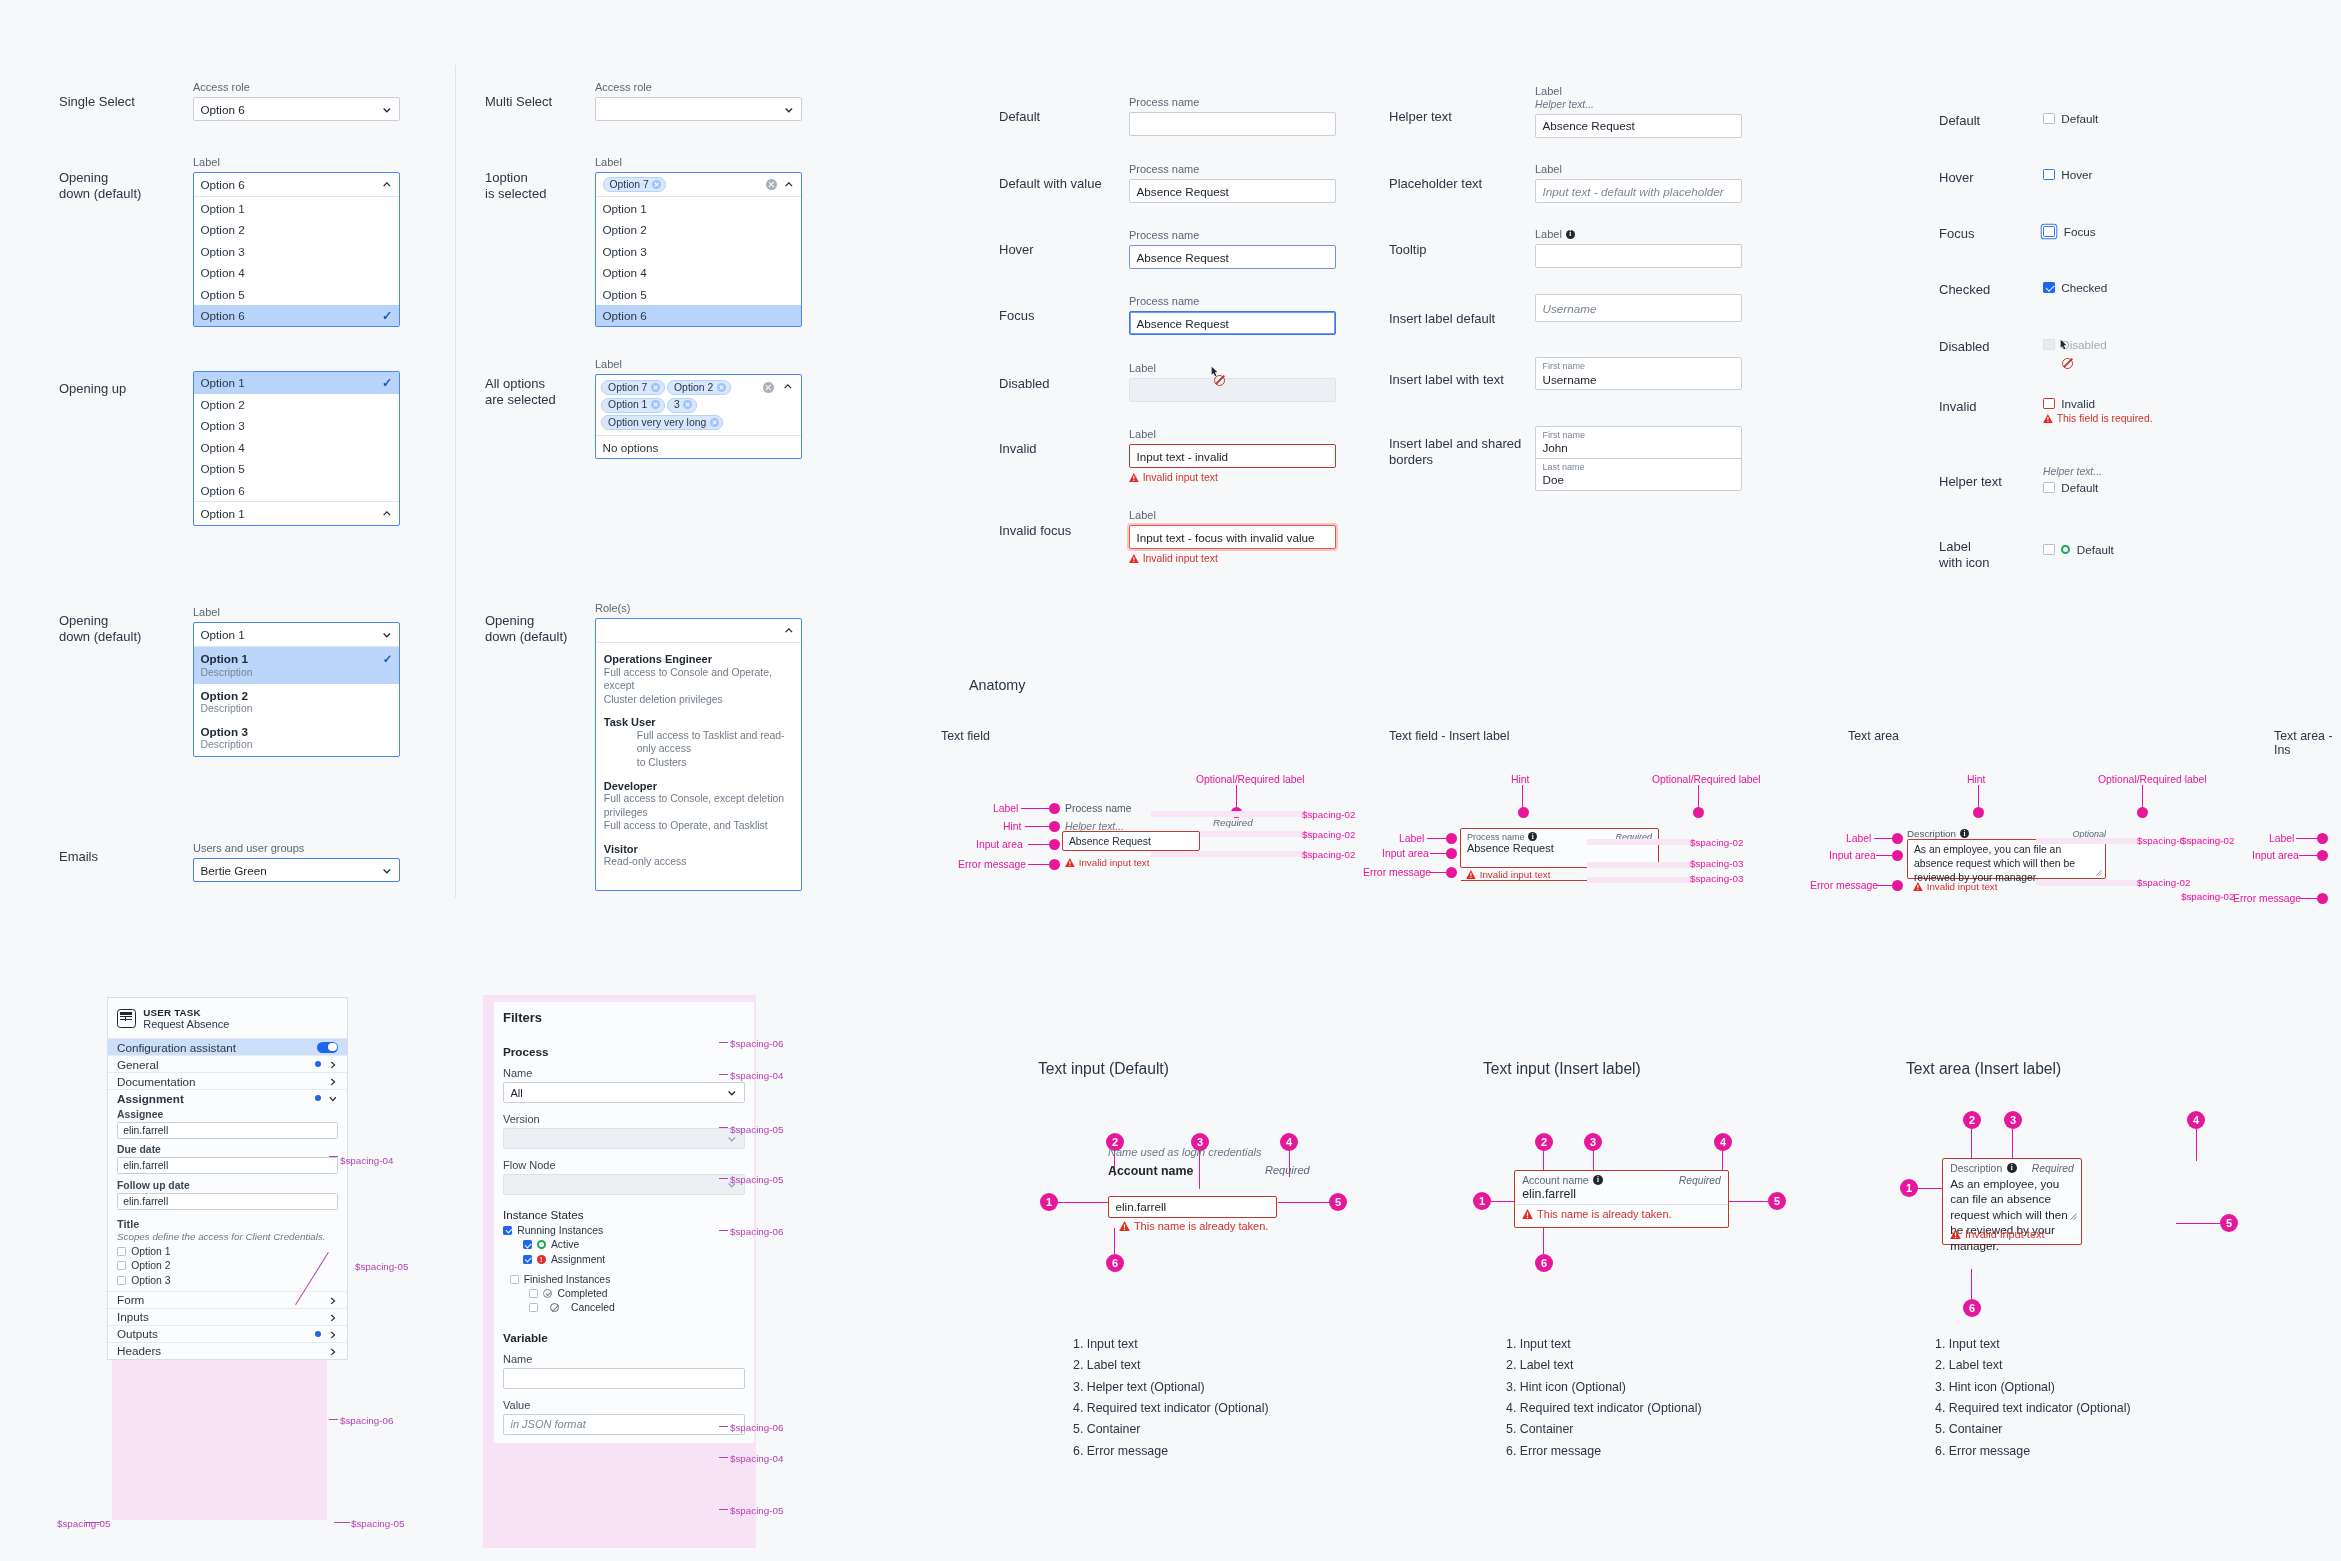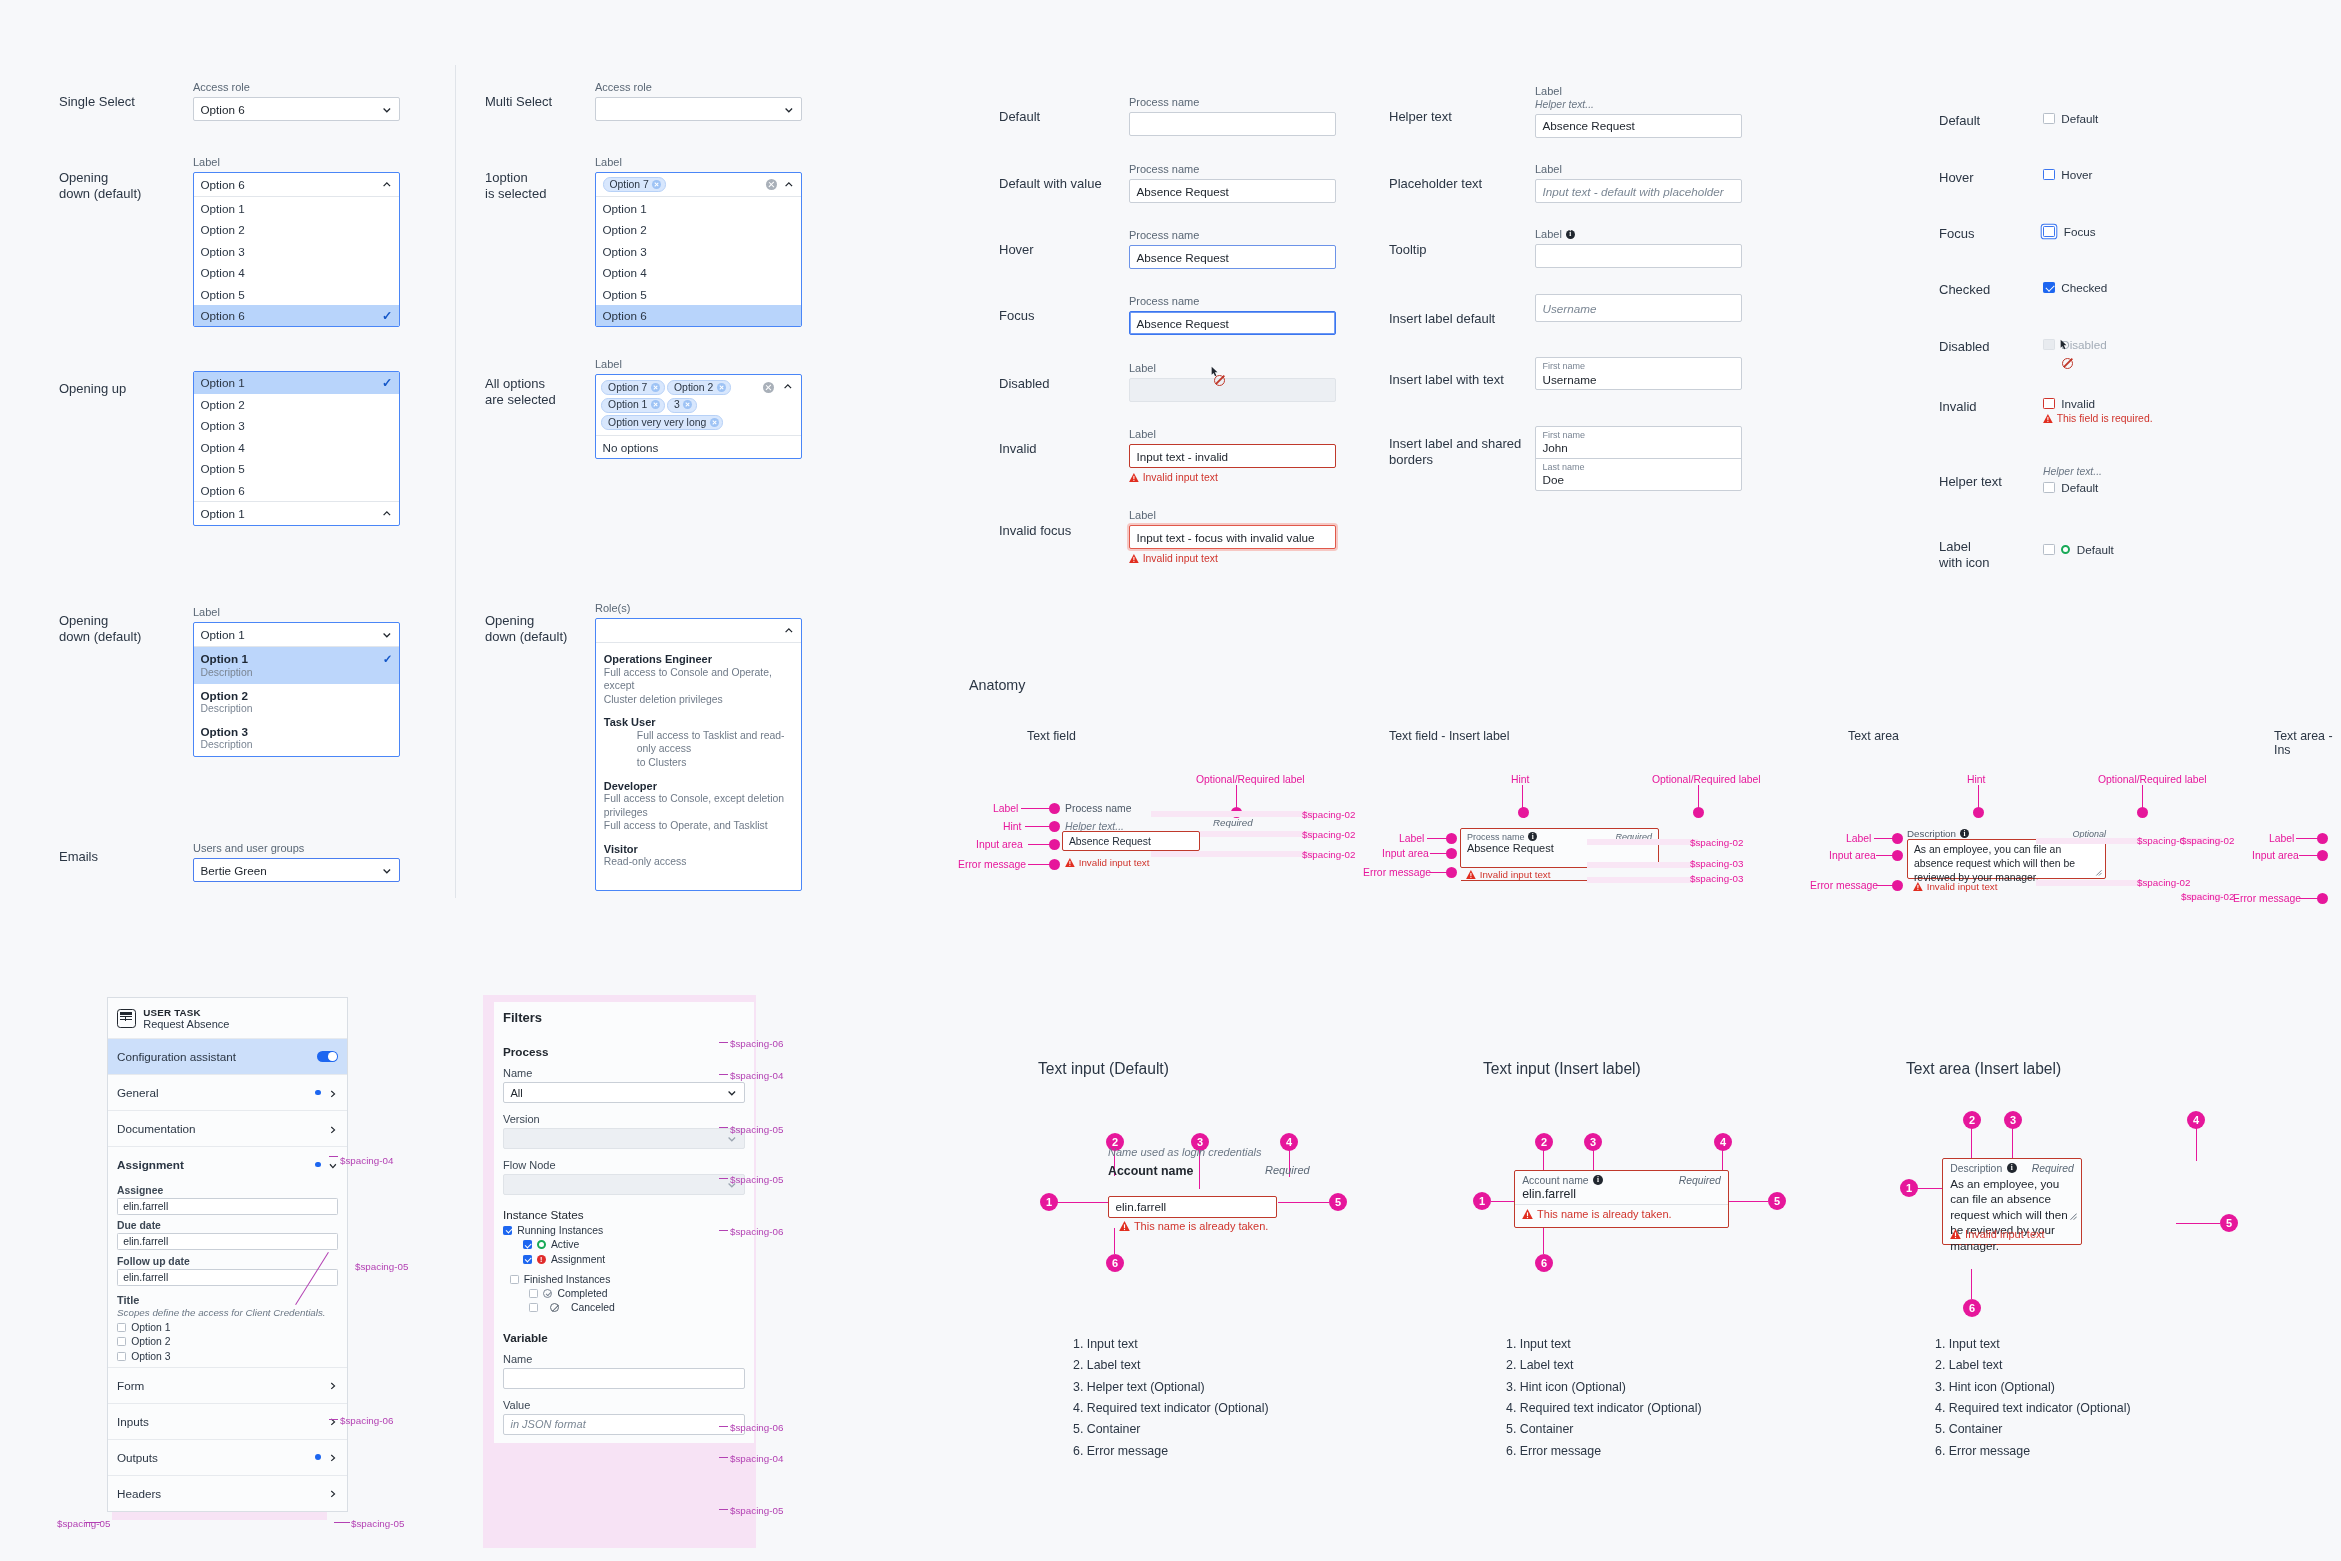--- a/index.html
+++ b/index.html
@@ -111,21 +111,21 @@
     width:18px; height:18px; border-radius:50%; background:#e6179b; color:#fff;
     font-size:11px; font-weight:700; display:flex; align-items:center; justify-content:center;
   }
   .list-ol { font-size:12.4px; color:#2b3644; line-height:1.72; }
 
   
   .panel { background:#fbfcfd; border:0.7px solid #d9dee4; }
   .panel-hd { display:flex; align-items:center; gap:7.2px; padding:8.5px 9px; }
   .ut-ico { width:19px; height:19px; border:1.4px solid #21272f; border-radius:3.3px; position:relative; flex:none; }
   .ut-ico i { position:absolute; background:#21272f; }
-  .pl-row { display:flex; align-items:center; height:36px; padding:0 9px; border-top:0.7px solid #e7eaee; font-size:11.7px; color:#2b3644; }
+  .pl-row { display:flex; align-items:center; height:17px; padding:0 9px; border-top:0.7px solid #e7eaee; font-size:11.7px; color:#2b3644; }
   .pl-row .dot { width:5.9px; height:5.9px; border-radius:50%; background:#1d66f0; margin-left:auto; }
   .chev { width:9.8px; height:9.8px; margin-left:7.2px; flex:none; }
   .toggle { width:21.5px; height:11px; border-radius:5.9px; background:#1d66f0; position:relative; margin-left:auto; flex:none; }
   .toggle:after { content:""; position:absolute; right:1.3px; top:1.3px; width:8.5px; height:8.5px; border-radius:50%; background:#fff; }
   .sm-lbl { font-size:10.4px; color:#3c4754; font-weight:700; }
   .sm-inp { height:17px; background:#fff; border:0.7px solid #c9cfd7; border-radius:1.3px; display:flex; align-items:center; padding:0 5.2px; font-size:10.4px; }
   .ms-row { display:flex; align-items:center; gap:5.2px; font-size:10.4px; color:#2b3644; margin-top:3.3px; }
   .cb-s { width:9px; height:9px; border:0.8px solid #b6bec8; border-radius:1.3px; background:#fff; flex:none; }
   .cb-s.checked { background:#1d66f0; border-color:#1d66f0; position:relative; }
   .cb-s.checked:after { content:""; position:absolute; left:1.6px; top:1.3px; width:5.2px; height:2.6px;
@@ -602,21 +602,21 @@
 <div class="abs row-label" style="left:1939px;top:539px;white-space:pre-line;">Label
 with icon</div>
 <div class="abs cbrow" style="left:2043px;top:543px;">
   <span class="cb"></span>
   <span class="st-ico st-active"></span>
   <span>Default</span>
 </div>
 
 <div class="abs sect-h" style="left:969px;top:677px;">Anatomy</div>
 
-<div class="abs anat-t" style="left:1027px;top:729px;">Text field</div>
+<div class="abs anat-t" style="left:941px;top:729px;">Text field</div>
 <div class="abs anat-t" style="left:1389px;top:729px;">Text field - Insert label</div>
 <div class="abs anat-t" style="left:1848px;top:729px;">Text area</div>
 <div class="abs anat-t" style="left:2274px;top:729px;">Text area - Ins</div>
 
 <div class="abs mg-lbl" style="left:1196px;top:774px;">Optional/Required label</div>
 <div class="abs mg-line-v" style="left:1236px;top:785px;height:26px;"></div>
 <div class="abs mg-dot" style="left:1231px;top:807px;"></div>
 <div class="abs mg-band" style="left:1151px;top:811px;width:163px;"></div>
 <div class="abs mg-tok" style="left:1302px;top:809px;">$spacing-02</div>
 <div class="abs" style="left:1213px;top:817px;font-size:9.8px;font-style:italic;color:#5a6775;">Required</div>

